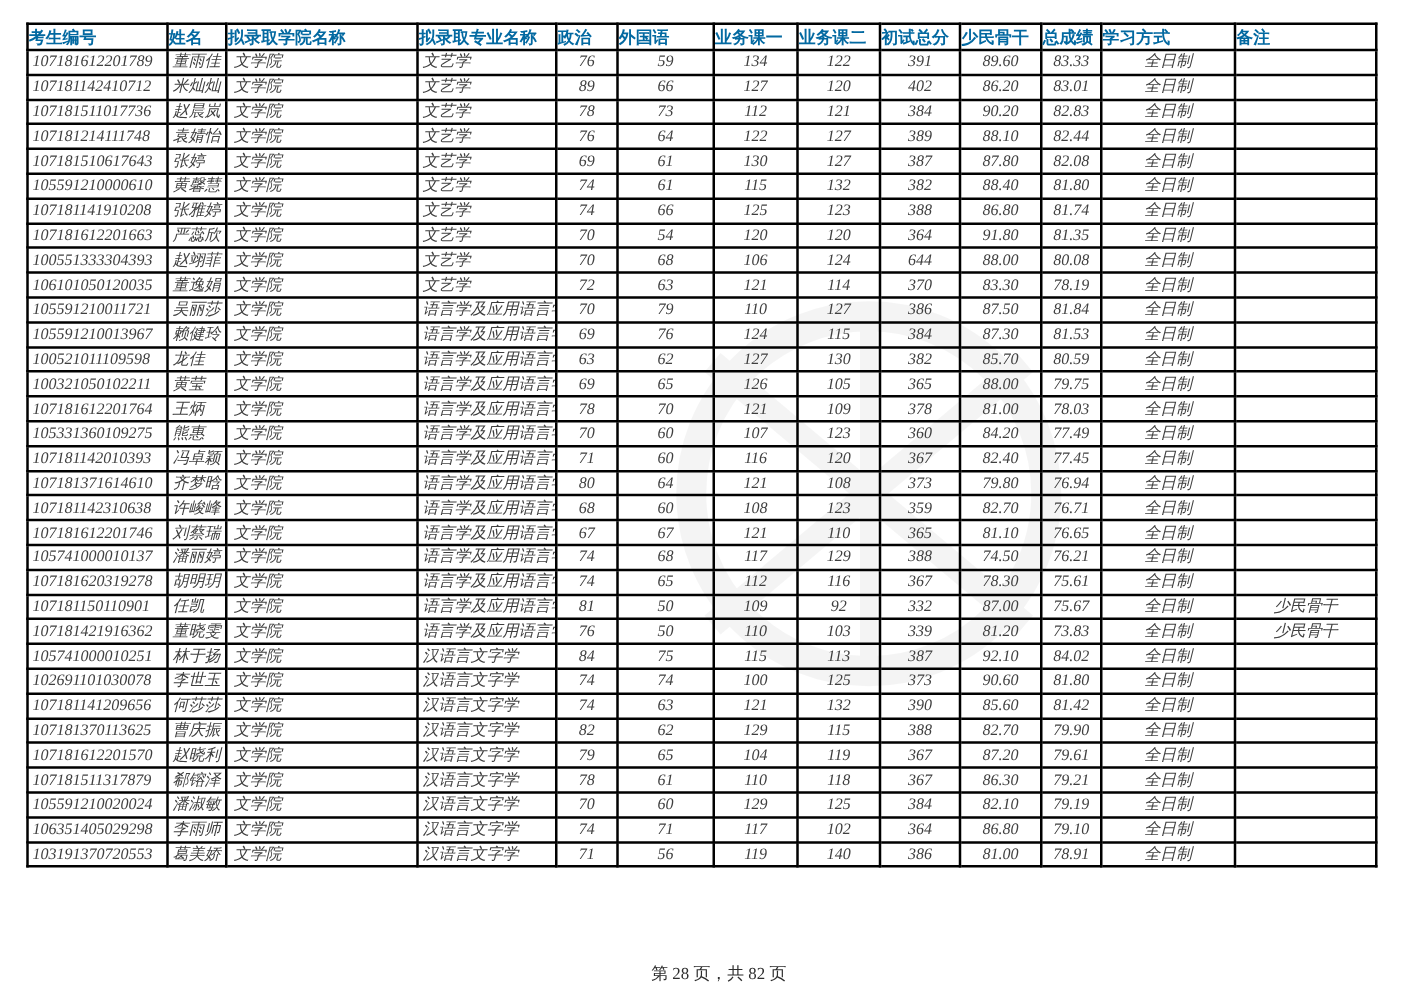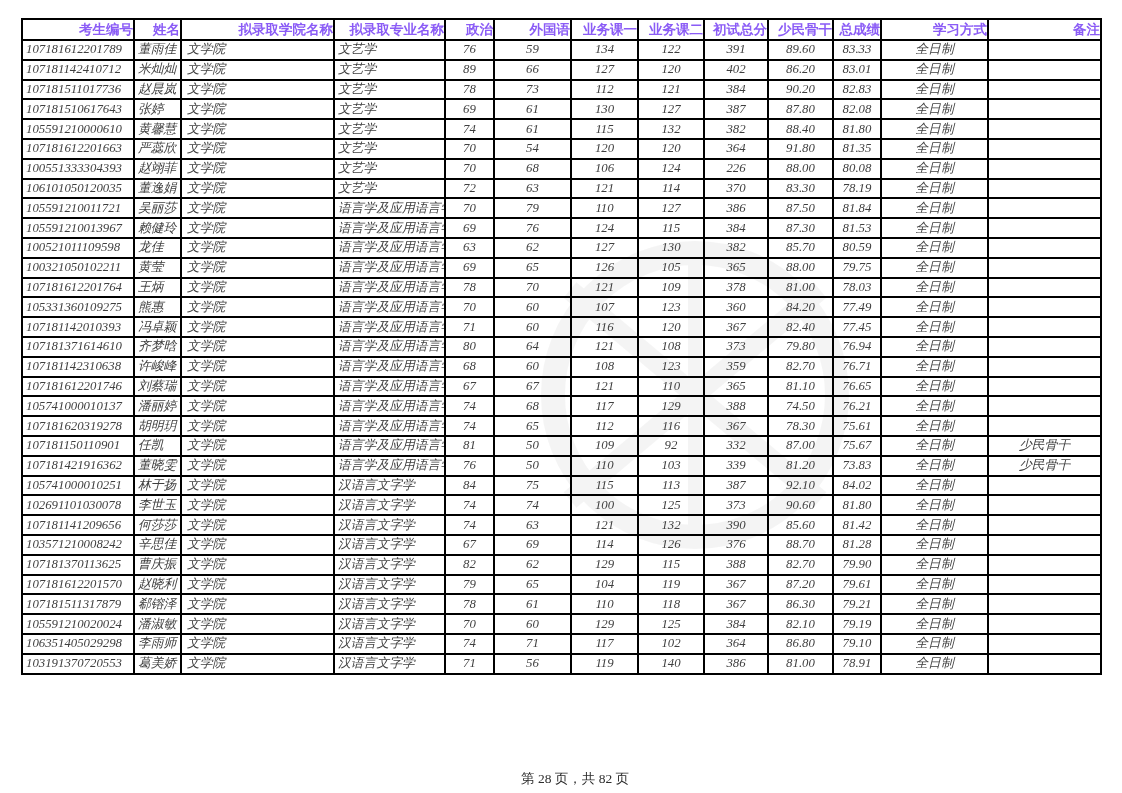--- a/index.html
+++ b/index.html
@@ -14,21 +14,21 @@
   }
   th,td{
     border:2px solid #000;
     white-space:nowrap;overflow:hidden;
     padding:0;
   }
   thead tr{height:21px;}
   tbody tr{height:19.8px;font-style:italic;}
   th{
     font-family:"Liberation Sans","DejaVu Sans",sans-serif;
-    font-weight:bold;font-size:13.5px;color:#8b5cf6;text-align:right;
+    font-weight:bold;font-size:13.5px;color:#0369a1;text-align:left;
   }
   td{
     font-size:12.8px;color:#3f3f3f;vertical-align:middle;
   }
   td.al-left{text-align:left;padding-left:3px;}
   td.al-center{text-align:center;}
   td.col-college{padding-left:5px;}
   .footer{
     position:absolute;top:770px;left:0;width:1122px;height:22px;
     text-align:center;font-size:13.5px;color:#2d2d2d;
@@ -121,20 +121,35 @@
         <td class="al-center col-foreign-language">73</td>
         <td class="al-center col-subject-one">112</td>
         <td class="al-center col-subject-two">121</td>
         <td class="al-center col-initial-total">384</td>
         <td class="al-center col-retest-score">90.20</td>
         <td class="al-center col-final-score">82.83</td>
         <td class="al-center col-study-mode">全日制</td>
         <td class="al-center col-remark"></td>
       </tr>
       <tr>
+        <td class="al-left col-candidate-id">107181214111748</td>
+        <td class="al-left col-name">袁婧怡</td>
+        <td class="al-left col-college">文学院</td>
+        <td class="al-left col-major">文艺学</td>
+        <td class="al-center col-politics">76</td>
+        <td class="al-center col-foreign-language">64</td>
+        <td class="al-center col-subject-one">122</td>
+        <td class="al-center col-subject-two">127</td>
+        <td class="al-center col-initial-total">389</td>
+        <td class="al-center col-retest-score">88.10</td>
+        <td class="al-center col-final-score">82.44</td>
+        <td class="al-center col-study-mode">全日制</td>
+        <td class="al-center col-remark"></td>
+      </tr>
+      <tr>
         <td class="al-left col-candidate-id">107181510617643</td>
         <td class="al-left col-name">张婷</td>
         <td class="al-left col-college">文学院</td>
         <td class="al-left col-major">文艺学</td>
         <td class="al-center col-politics">69</td>
         <td class="al-center col-foreign-language">61</td>
         <td class="al-center col-subject-one">130</td>
         <td class="al-center col-subject-two">127</td>
         <td class="al-center col-initial-total">387</td>
         <td class="al-center col-retest-score">87.80</td>
@@ -151,20 +166,35 @@
         <td class="al-center col-foreign-language">61</td>
         <td class="al-center col-subject-one">115</td>
         <td class="al-center col-subject-two">132</td>
         <td class="al-center col-initial-total">382</td>
         <td class="al-center col-retest-score">88.40</td>
         <td class="al-center col-final-score">81.80</td>
         <td class="al-center col-study-mode">全日制</td>
         <td class="al-center col-remark"></td>
       </tr>
       <tr>
+        <td class="al-left col-candidate-id">107181141910208</td>
+        <td class="al-left col-name">张雅婷</td>
+        <td class="al-left col-college">文学院</td>
+        <td class="al-left col-major">文艺学</td>
+        <td class="al-center col-politics">74</td>
+        <td class="al-center col-foreign-language">66</td>
+        <td class="al-center col-subject-one">125</td>
+        <td class="al-center col-subject-two">123</td>
+        <td class="al-center col-initial-total">388</td>
+        <td class="al-center col-retest-score">86.80</td>
+        <td class="al-center col-final-score">81.74</td>
+        <td class="al-center col-study-mode">全日制</td>
+        <td class="al-center col-remark"></td>
+      </tr>
+      <tr>
         <td class="al-left col-candidate-id">107181612201663</td>
         <td class="al-left col-name">严蕊欣</td>
         <td class="al-left col-college">文学院</td>
         <td class="al-left col-major">文艺学</td>
         <td class="al-center col-politics">70</td>
         <td class="al-center col-foreign-language">54</td>
         <td class="al-center col-subject-one">120</td>
         <td class="al-center col-subject-two">120</td>
         <td class="al-center col-initial-total">364</td>
         <td class="al-center col-retest-score">91.80</td>
@@ -174,21 +204,21 @@
       </tr>
       <tr>
         <td class="al-left col-candidate-id">100551333304393</td>
         <td class="al-left col-name">赵翊菲</td>
         <td class="al-left col-college">文学院</td>
         <td class="al-left col-major">文艺学</td>
         <td class="al-center col-politics">70</td>
         <td class="al-center col-foreign-language">68</td>
         <td class="al-center col-subject-one">106</td>
         <td class="al-center col-subject-two">124</td>
-        <td class="al-center col-initial-total">226</td>
+        <td class="al-center col-initial-total">644</td>
         <td class="al-center col-retest-score">88.00</td>
         <td class="al-center col-final-score">80.08</td>
         <td class="al-center col-study-mode">全日制</td>
         <td class="al-center col-remark"></td>
       </tr>
       <tr>
         <td class="al-left col-candidate-id">106101050120035</td>
         <td class="al-left col-name">董逸娟</td>
         <td class="al-left col-college">文学院</td>
         <td class="al-left col-major">文艺学</td>
@@ -451,35 +481,20 @@
         <td class="al-center col-foreign-language">63</td>
         <td class="al-center col-subject-one">121</td>
         <td class="al-center col-subject-two">132</td>
         <td class="al-center col-initial-total">390</td>
         <td class="al-center col-retest-score">85.60</td>
         <td class="al-center col-final-score">81.42</td>
         <td class="al-center col-study-mode">全日制</td>
         <td class="al-center col-remark"></td>
       </tr>
       <tr>
-        <td class="al-left col-candidate-id">103571210008242</td>
-        <td class="al-left col-name">辛思佳</td>
-        <td class="al-left col-college">文学院</td>
-        <td class="al-left col-major">汉语言文字学</td>
-        <td class="al-center col-politics">67</td>
-        <td class="al-center col-foreign-language">69</td>
-        <td class="al-center col-subject-one">114</td>
-        <td class="al-center col-subject-two">126</td>
-        <td class="al-center col-initial-total">376</td>
-        <td class="al-center col-retest-score">88.70</td>
-        <td class="al-center col-final-score">81.28</td>
-        <td class="al-center col-study-mode">全日制</td>
-        <td class="al-center col-remark"></td>
-      </tr>
-      <tr>
         <td class="al-left col-candidate-id">107181370113625</td>
         <td class="al-left col-name">曹庆振</td>
         <td class="al-left col-college">文学院</td>
         <td class="al-left col-major">汉语言文字学</td>
         <td class="al-center col-politics">82</td>
         <td class="al-center col-foreign-language">62</td>
         <td class="al-center col-subject-one">129</td>
         <td class="al-center col-subject-two">115</td>
         <td class="al-center col-initial-total">388</td>
         <td class="al-center col-retest-score">82.70</td>

